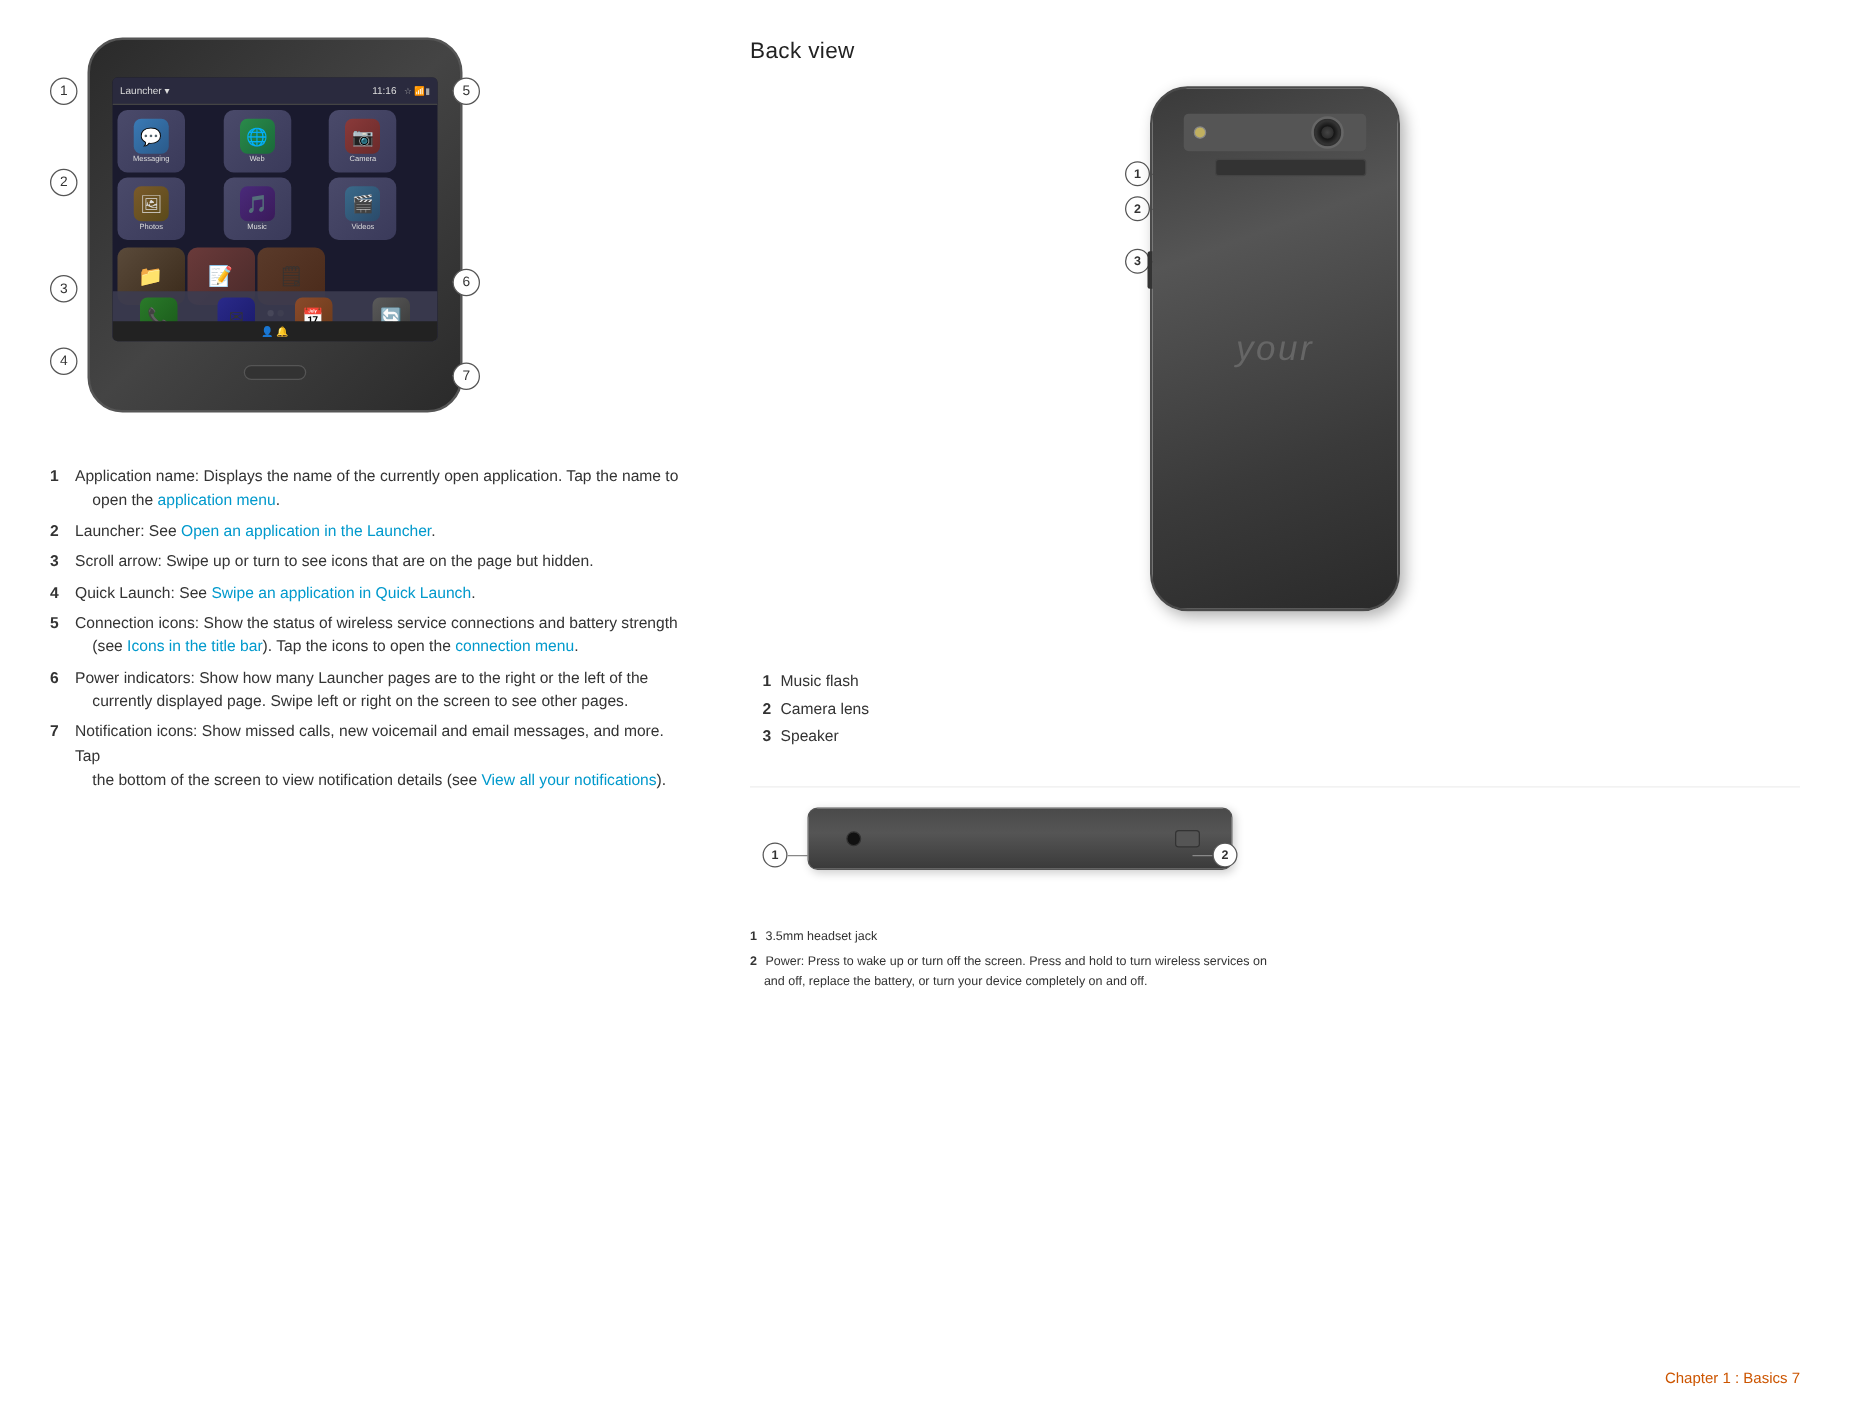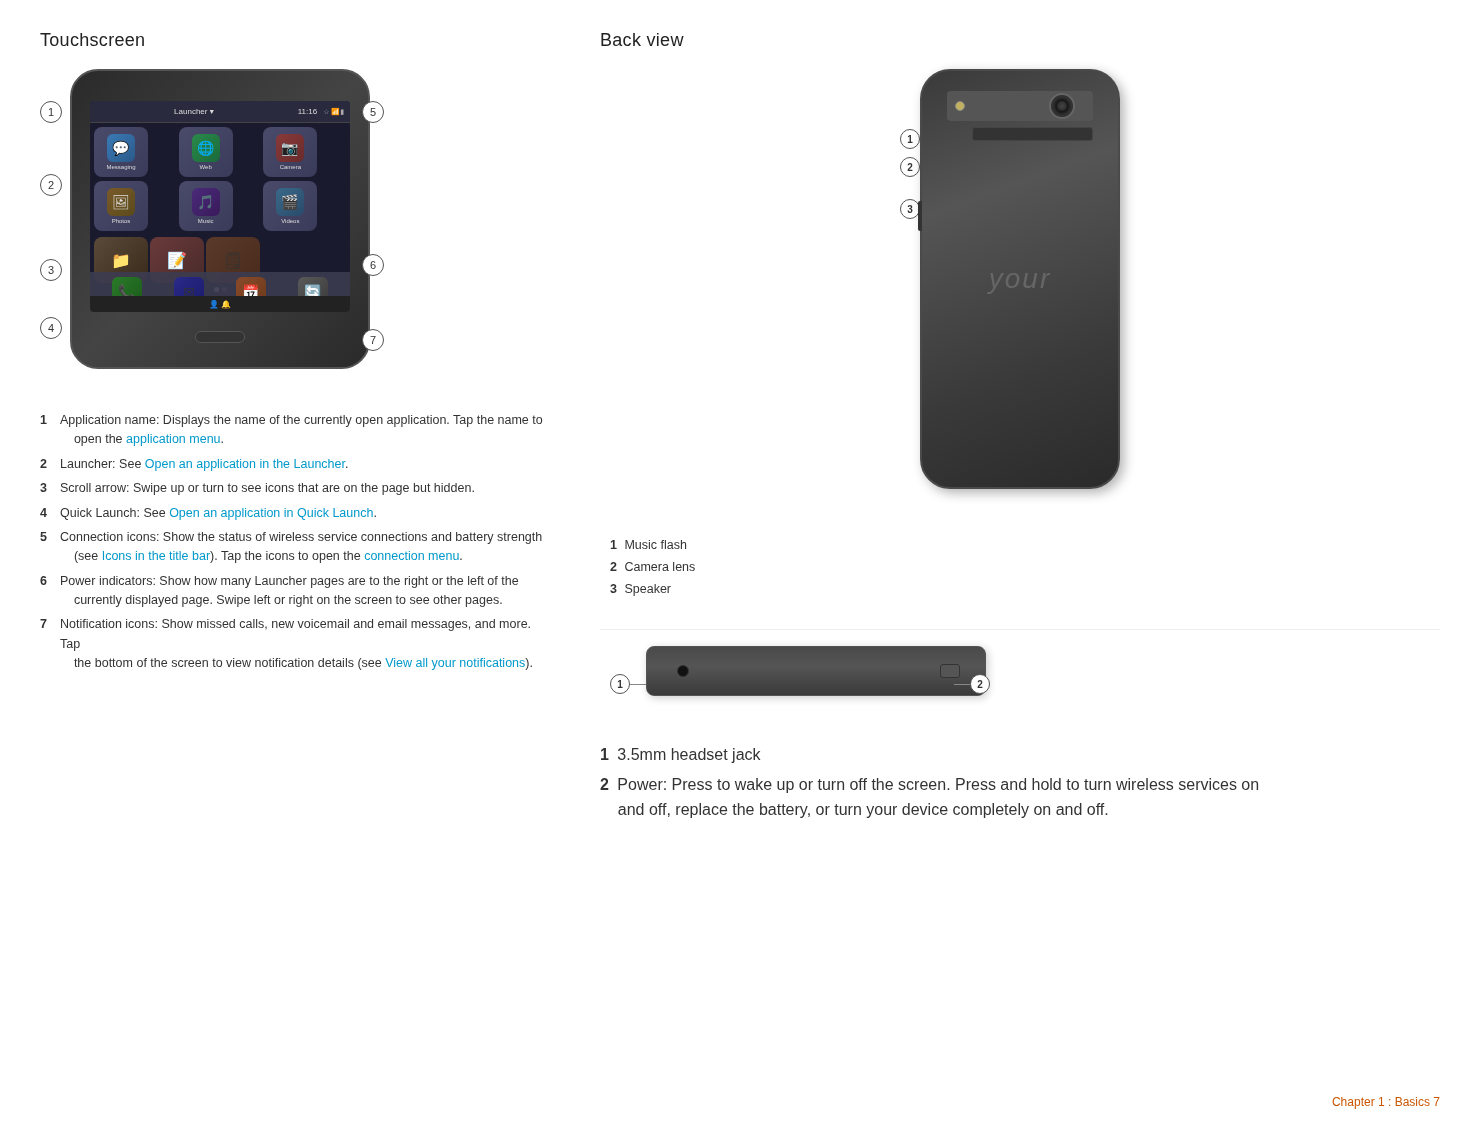--- a/index.html
+++ b/index.html
@@ -57,21 +57,20 @@
 
     .phone-screen {
       position: absolute;
       top: 30px;
       left: 18px;
       right: 18px;
       bottom: 55px;
       background: #1a1a2e;
       border-radius: 4px;
       overflow: hidden;
-      text-align: center;
     }
 
     .screen-statusbar {
       height: 22px;
       background: #2a2a3e;
       display: flex;
       align-items: center;
       padding: 0 6px;
       font-size: 8px;
       color: #ccc;
@@ -401,21 +400,21 @@
       transform: translateY(-50%);
       width: 20px;
       height: 14px;
       background: #555;
       border-radius: 3px;
       border: 1px solid #333;
     }
 
     .top-desc-list {
       list-style: none;
-      font-size: 16px;
+      font-size: 10px;
       line-height: 1.6;
     }
 
     .top-desc-list li {
       margin-bottom: 4px;
     }
 
     .top-desc-list li .num {
       font-weight: 700;
       margin-right: 4px;
@@ -457,21 +456,20 @@
       background: #888;
     }
 
   </style>
 </head>
 <body>
 
 <div class="page-container">
 
   <div class="left-column">
-    <h2 class="section-title">Touchscreen</h2>
 
     <div class="phone-container">
 
       <div style="position:absolute; left:0; top:42px; display:flex; align-items:center; gap:0;">
         <div class="callout">1</div>
         <div style="width:18px; height:1px; background:#888;"></div>
       </div>
 
       <div style="position:absolute; left:0; top:115px; display:flex; align-items:center; gap:0;">
         <div class="callout">2</div>
@@ -583,21 +581,21 @@
         <span> See </span><a class="link-text">Open an application in the Launcher</a><span>.</span>
       </li>
       <li>
         <span class="num">3</span>
         <span class="term">Scroll arrow:</span>
         <span> Swipe up or turn to see icons that are on the page but hidden.</span>
       </li>
       <li>
         <span class="num">4</span>
         <span class="term">Quick Launch:</span>
-        <span> See </span><a class="link-text">Open an application in Quick Launch</a><span>.</span>
+        <span> See </span><a class="link-text">Swipe an application in Quick Launch</a><span>.</span>
       </li>
       <li>
         <span class="num">5</span>
         <span class="term">Connection icons:</span>
         <span> Show the status of wireless service connections and battery strength<br>&nbsp;&nbsp;&nbsp;&nbsp;(see </span><a class="link-text">Icons in the title bar</a><span>). Tap the icons to open the </span><a class="link-text">connection menu</a><span>.</span>
       </li>
       <li>
         <span class="num">6</span>
         <span class="term">Power indicators:</span>
         <span> Show how many Launcher pages are to the right or the left of the<br>&nbsp;&nbsp;&nbsp;&nbsp;currently displayed page. Swipe left or right on the screen to see other pages.</span>

